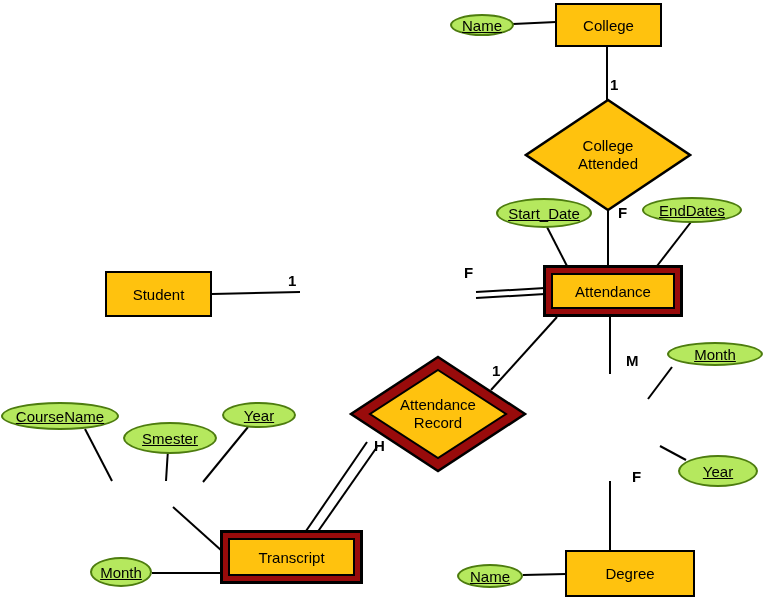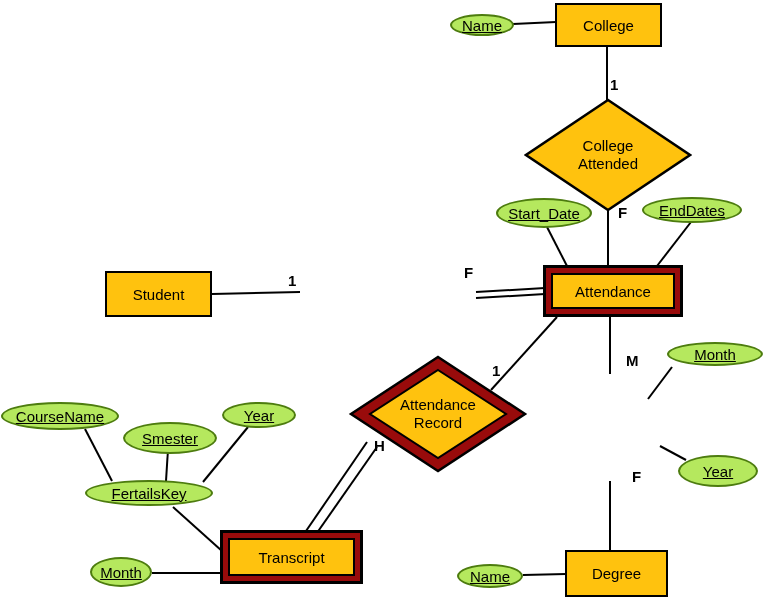--- a/index.html
+++ b/index.html
@@ -94,21 +94,21 @@
     <line x1="248" y1="427" x2="203" y2="482"></line>
     <line x1="152" y1="573" x2="221" y2="573"></line>
   </svg>
 
   <div class="entity" style="left:555px; top:3px; width:107px; height:44px;">
     <span>College</span>
   </div>
   <div class="entity" style="left:105px; top:271px; width:107px; height:46px;">
     <span>Student</span>
   </div>
-  <div class="entity" style="left:565px; top:550px; width:103px; height:47px;">
+  <div class="entity" style="left:565px; top:550px; width:130px; height:47px;">
     <span>Degree</span>
   </div>
 
   <div class="weak-outer" style="left:543px; top:265px; width:140px; height:52px;">
     <div class="weak-inner">
       <span>Attendance</span>
     </div>
   </div>
   <div class="weak-outer" style="left:220px; top:530px; width:143px; height:54px;">
     <div class="weak-inner">
@@ -155,23 +155,20 @@
   </div>
   <div class="attr" style="left:1px; top:402px; width:118px; height:28px;">
     <span>CourseName</span>
   </div>
   <div class="attr" style="left:123px; top:422px; width:94px; height:32px;">
     <span>Smester</span>
   </div>
   <div class="attr" style="left:222px; top:402px; width:74px; height:26px;">
     <span>Year</span>
   </div>
-  <div class="attr" style="left:85px; top:480px; width:128px; height:26px;">
-    <span>FertailsKey</span>
-  </div>
   <div class="attr" style="left:90px; top:557px; width:62px; height:30px;">
     <span>Month</span>
   </div>
 
   <span class="card-label" style="left:610px; top:76px;">1</span>
   <span class="card-label" style="left:618px; top:204px;">F</span>
   <span class="card-label" style="left:288px; top:272px;">1</span>
   <span class="card-label" style="left:464px; top:264px;">F</span>
   <span class="card-label" style="left:492px; top:362px;">1</span>
   <span class="card-label" style="left:626px; top:352px;">M</span>

